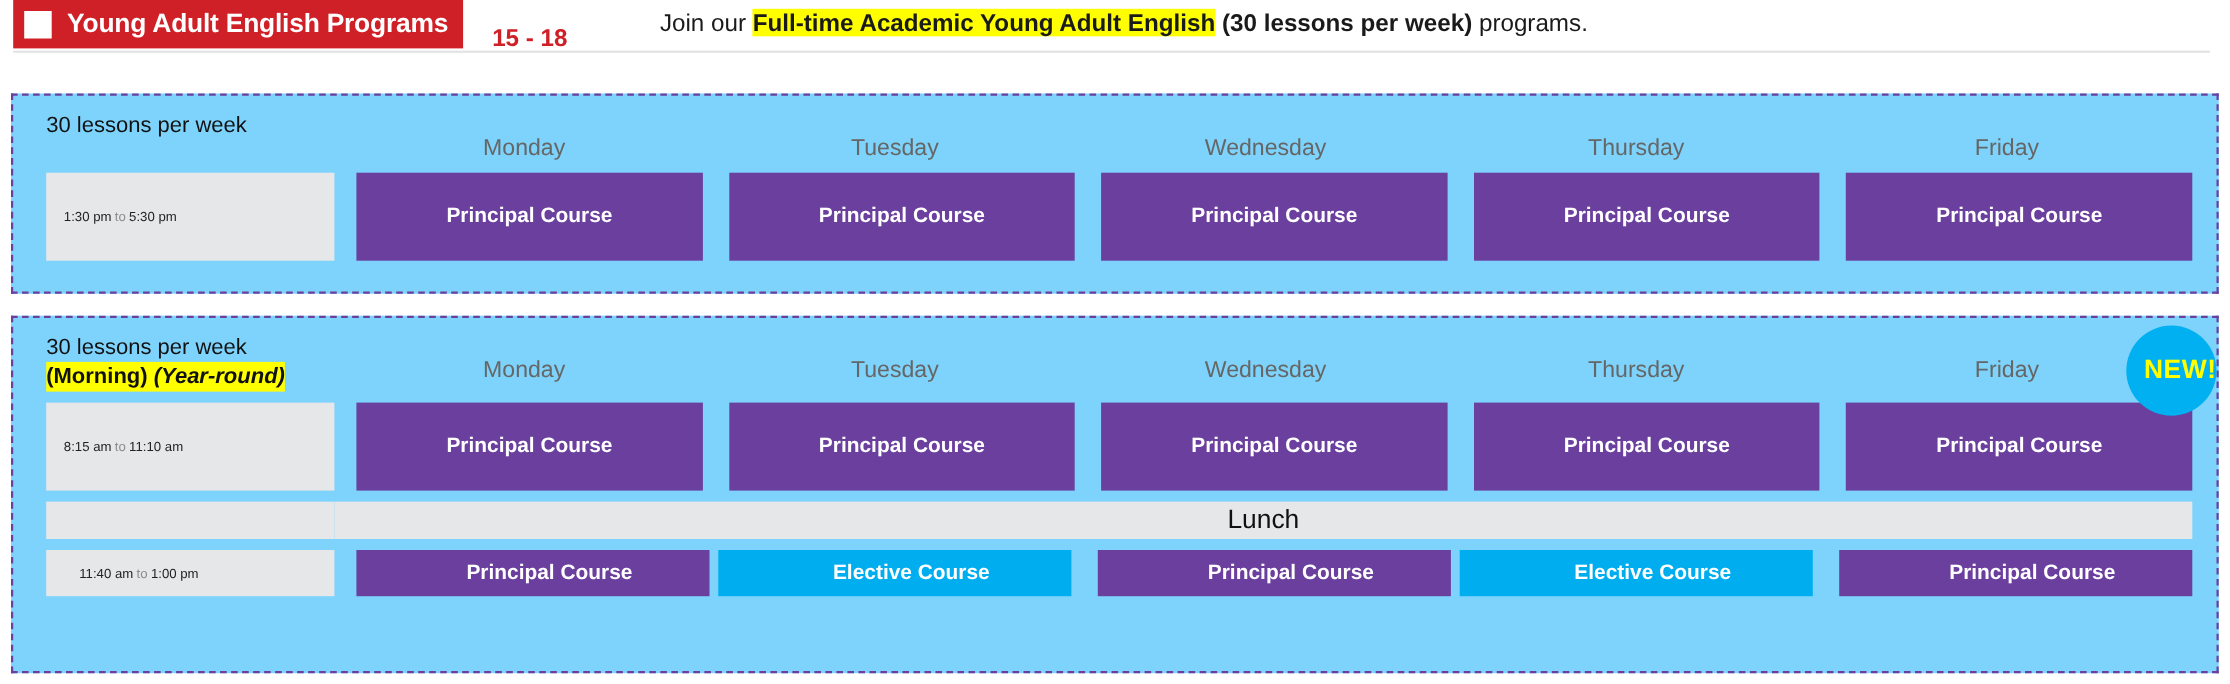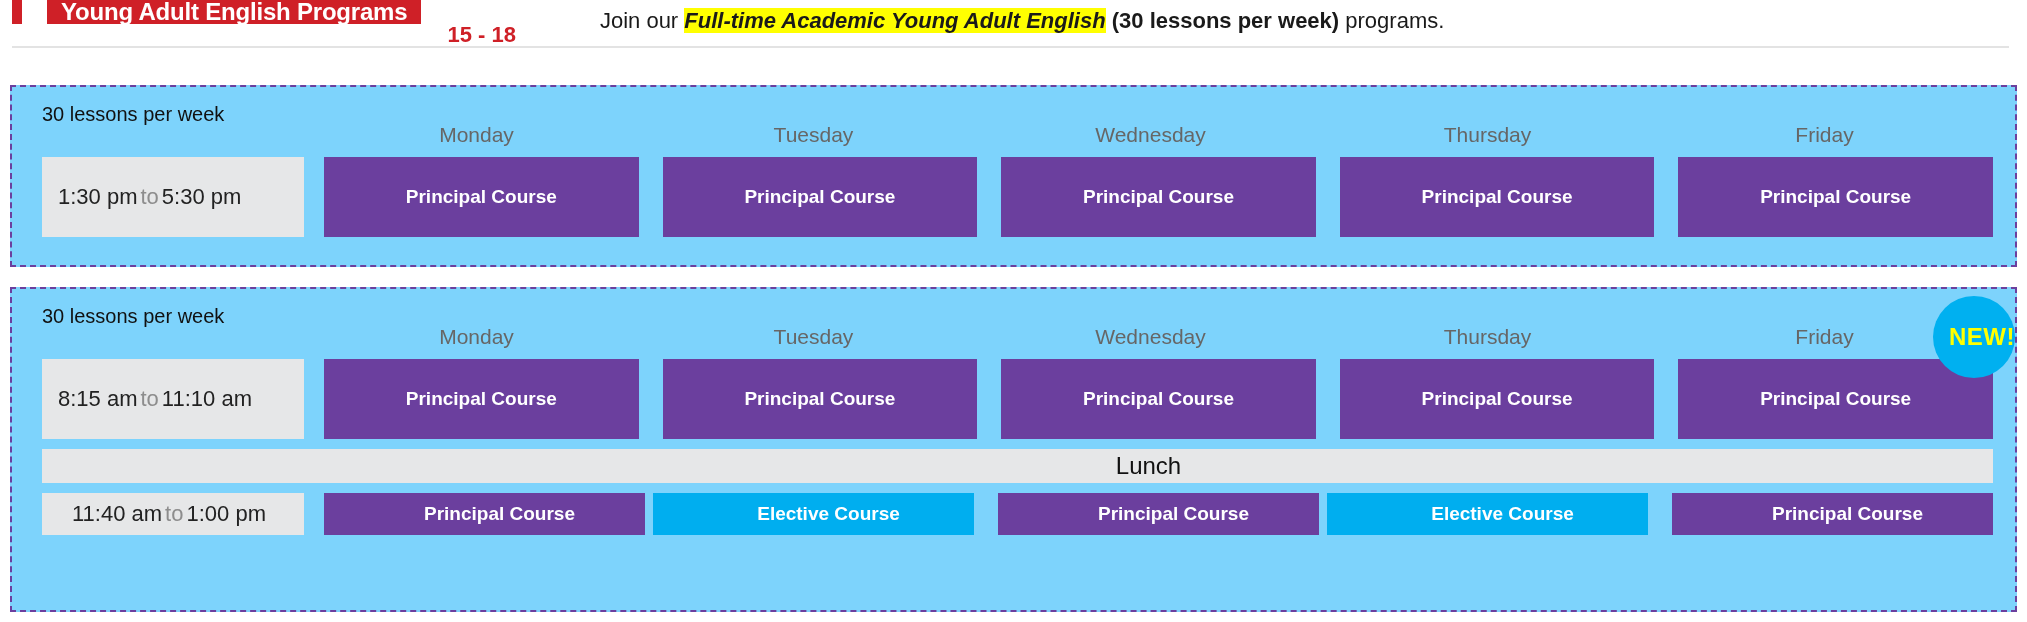--- a/index.html
+++ b/index.html
@@ -21,21 +21,21 @@
     position: relative;
     height: 46px;
     display: flex;
     align-items: flex-start;
     padding-left: 12px;
   }
   .program-tag {
     display: flex;
     align-items: center;
     background: #cf2027;
-    height: 24px;
+    height: 44px;
     padding: 0 14px 0 10px;
     flex: 0 0 auto;
   }
   .program-tag .swatch {
     width: 25px; height: 25px;
     background: #ffffff;
     margin-right: 14px;
     flex: 0 0 auto;
   }
   .program-tag .tag-label {
@@ -56,21 +56,20 @@
   .intro {
     margin-left: 84px;
     margin-top: 8px;
     font-size: 22px;
     color: #1a1a1a;
     white-space: nowrap;
   }
   .intro .hl {
     background: #ffff00;
     font-weight: bold;
-    font-style: italic;
   }
   .intro .bold { font-weight: bold; }
 
   .header-rule {
     position: absolute;
     left: 12px; right: 18px;
     top: 46px;
     height: 2px;
     background: #e3e3e3;
   }
@@ -129,21 +128,21 @@
     align-items: stretch;
     margin-top: 10px;
   }
   .time-cell {
     width: 262px;
     flex: 0 0 262px;
     background: #e6e7e8;
     display: flex;
     align-items: center;
     padding-left: 16px;
-    font-size: 22px;
+    font-size: 12px;
     color: #222222;
   }
   .time-cell .to { color: #8d8d8d; padding: 0 3px; }
   .cells {
     display: flex;
     flex: 1 1 auto;
     padding-left: 4px;
   }
   .cell {
     flex: 1 1 0;
@@ -257,20 +256,21 @@
         </div>
       </div>
     </div>
   </div>
 
   <div class="block" id="block-morning">
     <div class="block-inner">
       <div class="block-head">
         <div class="head-label">
           <div>30 lessons per week</div>
+          <div><span class="line2"><span>(Morning)</span><span class="season"> (Year-round)</span></span></div>
         </div>
         <div class="day-headers">
           <div class="day">Monday</div>
           <div class="day">Tuesday</div>
           <div class="day">Wednesday</div>
           <div class="day">Thursday</div>
           <div class="day">Friday</div>
         </div>
       </div>
 

